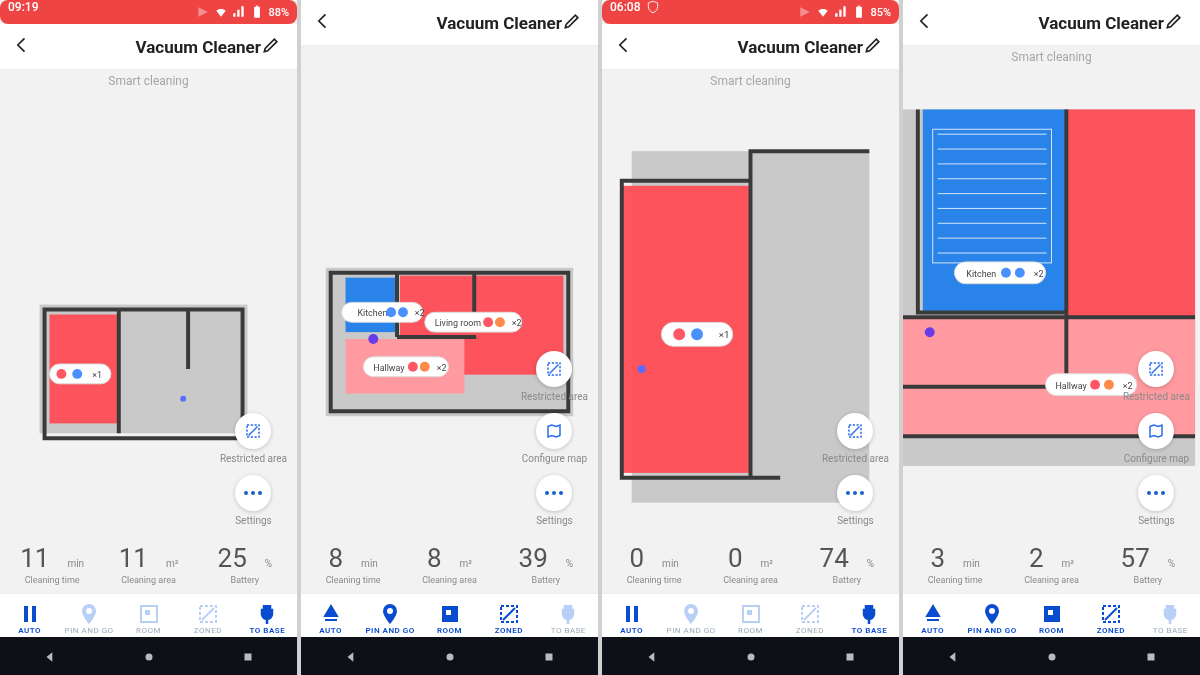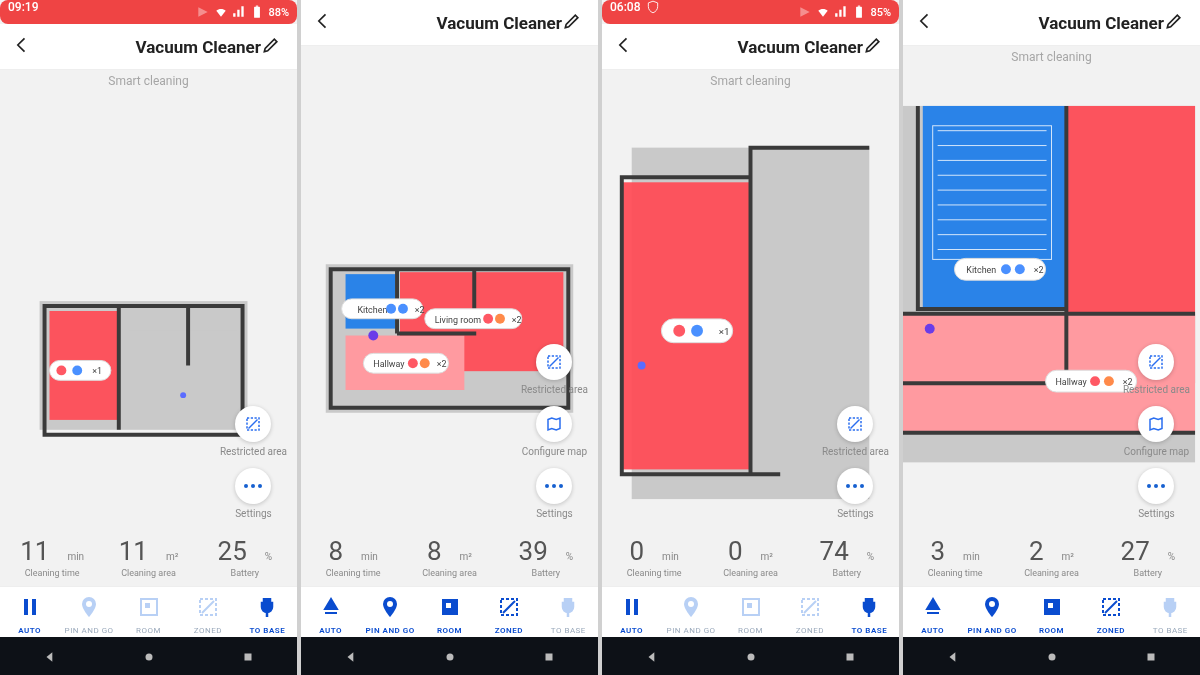--- a/index.html
+++ b/index.html
@@ -84,21 +84,21 @@
   .stat .label { font-size: 9px; color: #8a8a8a; margin-top: 4px;}
   
   .actions {
     background: #fff;
     display: flex;
     padding: 8px 0 2px;
     border-top: 1px solid #eee;
   }
   .act {
     flex: 1; display: flex; flex-direction: column; align-items: center;
-    gap: 7px;
+    gap: 0;
   }
   .act .aicon { width: 24px; height: 24px; }
   .act .aicon svg { width: 24px; height: 24px; }
   .act .alabel { font-size: 8px; letter-spacing: .5px; color: #9aa9bb;}
   .act.active .alabel { color: #0a4ccf; font-weight: 600;}
   
   .navbar {
     background: #0d1117; height: 38px;
     display: flex; align-items: center; justify-content: space-around;
   }
@@ -596,21 +596,21 @@
   <div class="stats">
     <div class="stat">
         <div><span class="num">3</span><span class="unit">min</span></div>
         <div class="label">Cleaning time</div>
       </div>
     <div class="stat">
         <div><span class="num">2</span><span class="unit">m²</span></div>
         <div class="label">Cleaning area</div>
       </div>
     <div class="stat">
-        <div><span class="num">27</span><span class="unit">%</span></div>
+        <div><span class="num">57</span><span class="unit">%</span></div>
         <div class="label">Battery</div>
       </div>
   </div>
   <div class="actions">
     <div class="act active">
         <span class="aicon"><svg viewBox="0 0 24 24">
             <path d="M12 4l-6 10h12zM6 18h12" stroke="#0a4ccf" stroke-width="2" fill="#0a4ccf"></path>
           </svg></span>
         <span class="alabel">AUTO</span>
       </div>

